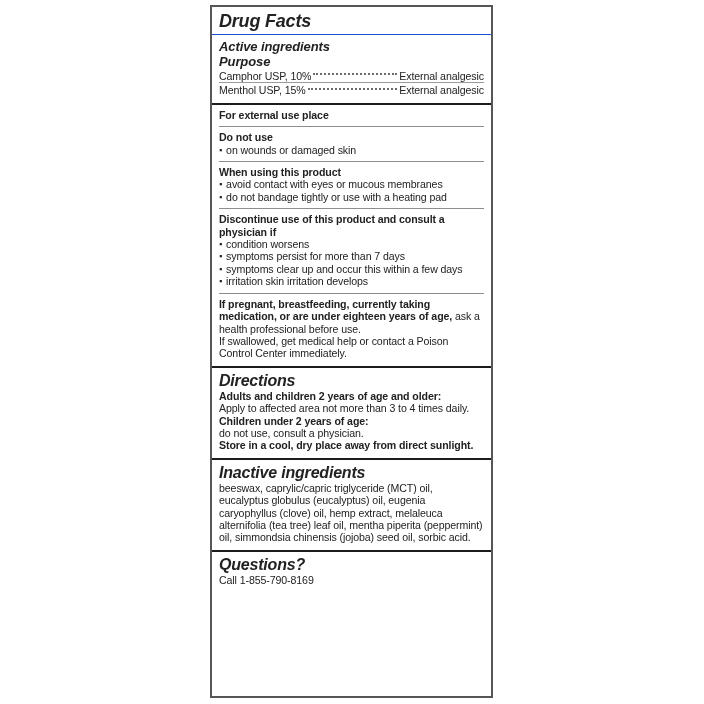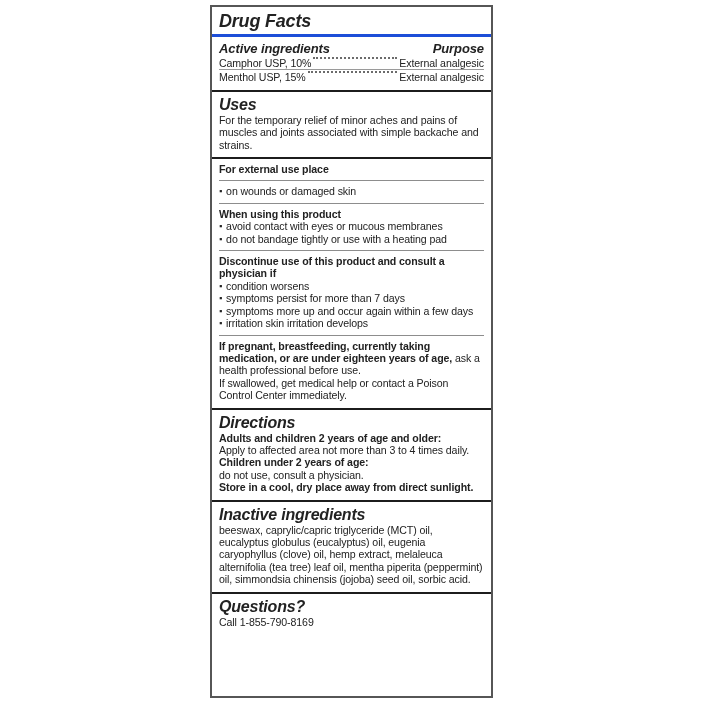--- a/index.html
+++ b/index.html
@@ -28,41 +28,42 @@
     letter-spacing: -0.1px;
   }
   .bar { border-top: 2px solid #1c1c1c; }
   .h1 {
     font-size: 18px;
     line-height: 21px;
     font-weight: bold;
     font-style: italic;
     letter-spacing: -0.2px;
   }
-  .sec-title { padding: 4px 7px 2px 7px; border-bottom: 3px solid #1d4ed8; }
+  .sec-title { padding: 4px 7px 2px 7px; border-bottom: 1px solid #1d4ed8; }
   .h2 {
     font-size: 16px;
     line-height: 18px;
     font-weight: bold;
     font-style: italic;
     letter-spacing: -0.2px;
   }
   .b { font-weight: bold; }
   p { margin: 0; }
   .ai-head {
     display: flex;
     justify-content: space-between;
     font-size: 13px;
     line-height: 15px;
     font-weight: bold;
     font-style: italic;
+    flex-direction: column;
   }
   .ai-row {
     display: flex;
-    align-items: flex-start;
+    align-items: center;
     border-bottom: 1px solid #9a9a9a;
     padding: 0.5px 0;
   }
   .ai-row:last-child { border-bottom: none; }
   .leader {
     flex: 1;
     border-bottom: 2px dotted #6b6b6b;
     margin: 0 2px 3px 2px;
     min-width: 10px;
   }
@@ -102,31 +103,28 @@
       <span class="leader"></span>
       <span>External analgesic</span>
     </div>
     <div class="ai-row">
       <span>Menthol USP, 15%</span>
       <span class="leader"></span>
       <span>External analgesic</span>
     </div>
   </div>
 
-  <div class="sec bar">
-    <div class="h2">Uses</div>
-    <p>For the temporary relief of minor aches and pains of muscles and joints associated with simple backache and strains.</p>
-  </div>
 
   <div class="sec bar">
     <p class="b">For external use place</p>
 
     <hr class="thin">
 
     <div class="group">
+      <p class="b">Do not use</p>
       <div class="bullet">
         <span class="sq">▪</span>
         <span class="tx">on wounds or damaged skin</span>
       </div>
     </div>
 
     <hr class="thin">
 
     <div class="group">
       <p class="b">When using this product</p>
@@ -147,21 +145,21 @@
       <div class="bullet">
         <span class="sq">▪</span>
         <span class="tx">condition worsens</span>
       </div>
       <div class="bullet">
         <span class="sq">▪</span>
         <span class="tx">symptoms persist for more than 7 days</span>
       </div>
       <div class="bullet">
         <span class="sq">▪</span>
-        <span class="tx">symptoms more up and occur again within a few days</span>
+        <span class="tx">symptoms clear up and occur this within a few days</span>
       </div>
       <div class="bullet">
         <span class="sq">▪</span>
         <span class="tx">irritation skin irritation develops</span>
       </div>
     </div>
 
     <hr class="thin">
 
     <div class="group">

